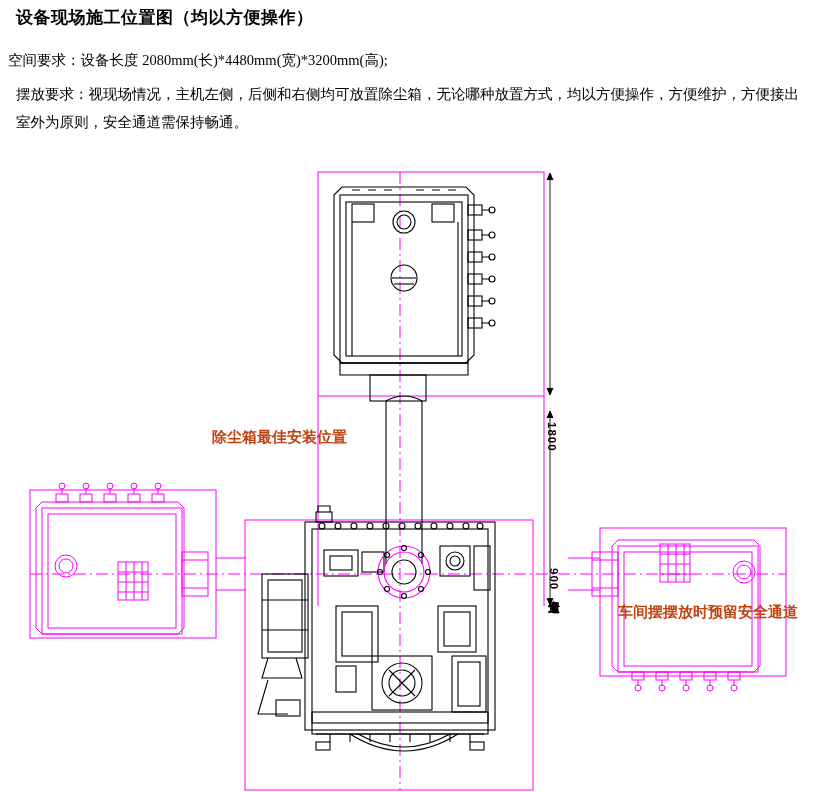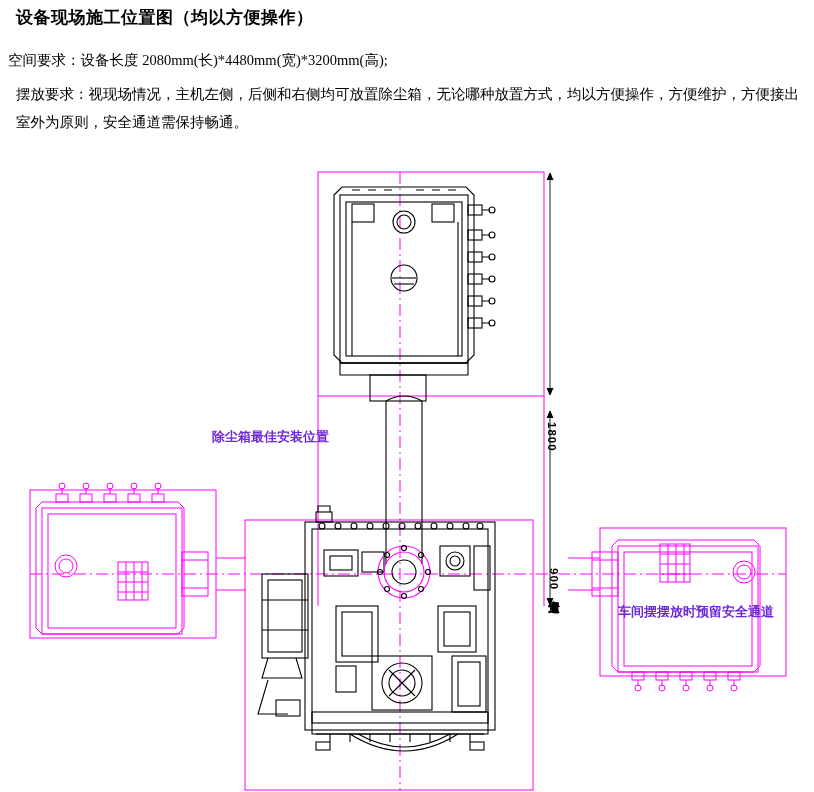--- a/index.html
+++ b/index.html
@@ -38,24 +38,24 @@
   .diagram {
     position: absolute;
     left: 0;
     top: 160px;
     width: 814px;
     height: 632px;
   }
   .diagram svg { display: block; }
   .lbl {
     position: absolute;
-    font-size: 13px;
+    font-size: 15px;
     font-family: Liberation Mono, monospace;
     font-weight: bold;
-    color: #6d28d9;
+    color: #c2410c;
     white-space: nowrap;
   }
   .lbl-dust-pos { left: 212px; top: 268px; }
   .lbl-aisle-note { left: 618px; top: 443px; text-align: right; }
   .lbl-vert {
     position: absolute;
     font-size: 11.5px;
     font-family: "Liberation Sans", "DejaVu Sans", sans-serif;
     font-weight: bold;
     writing-mode: vertical-rl;

